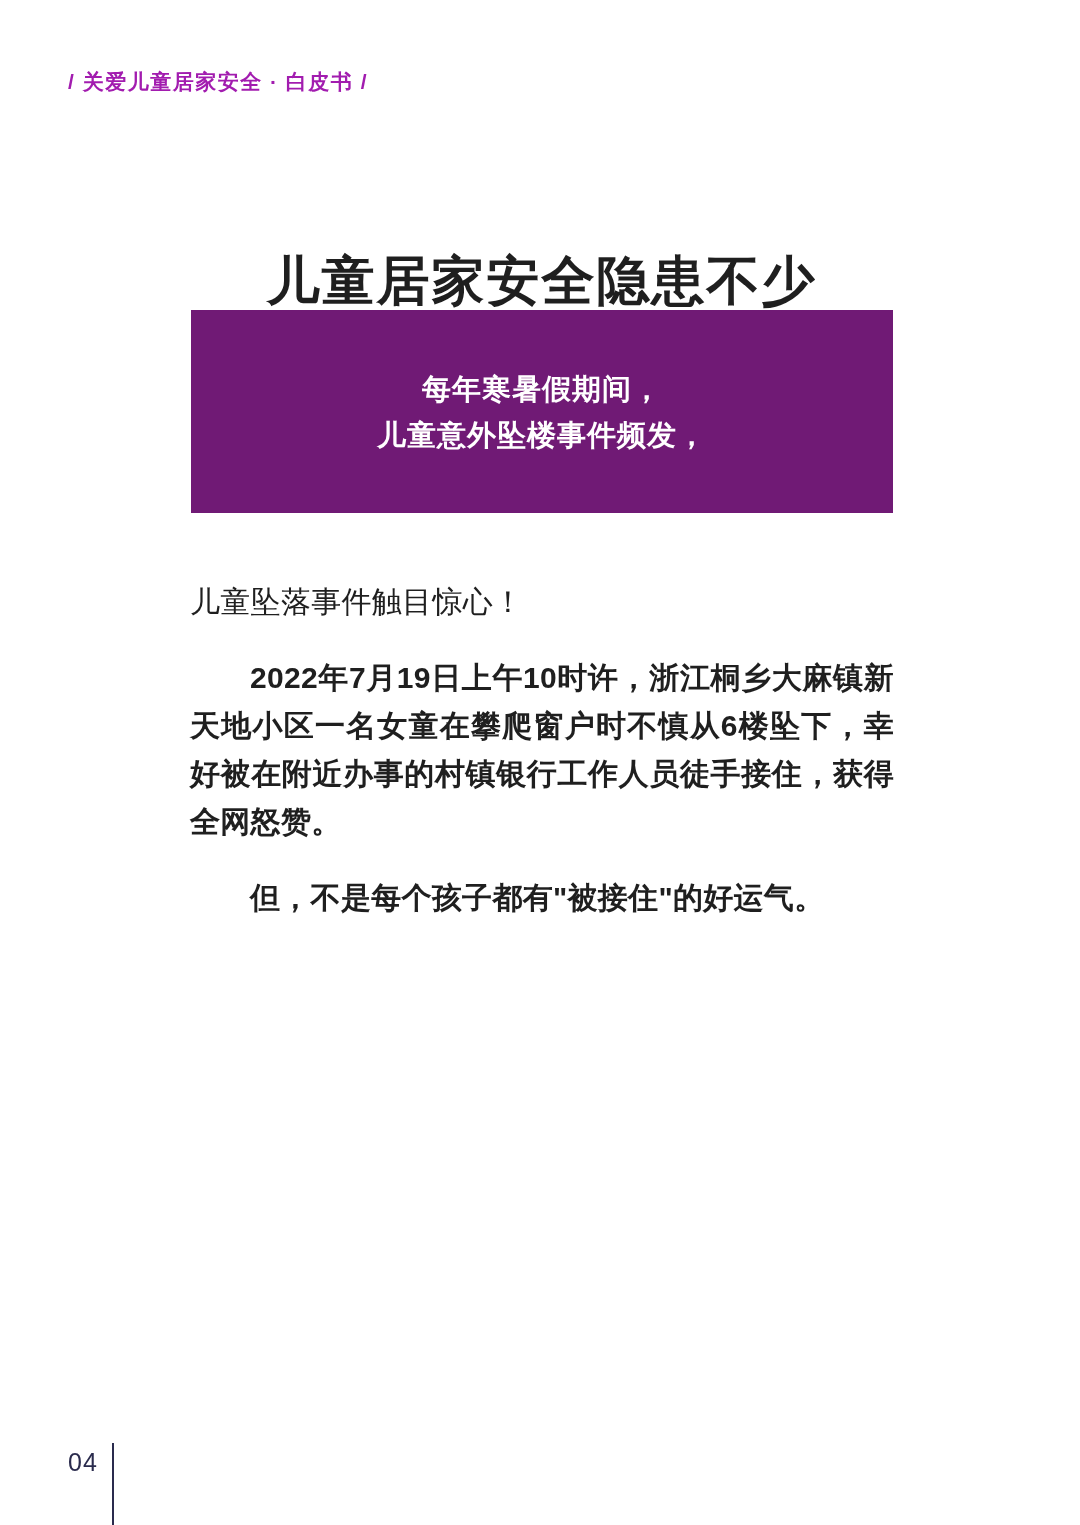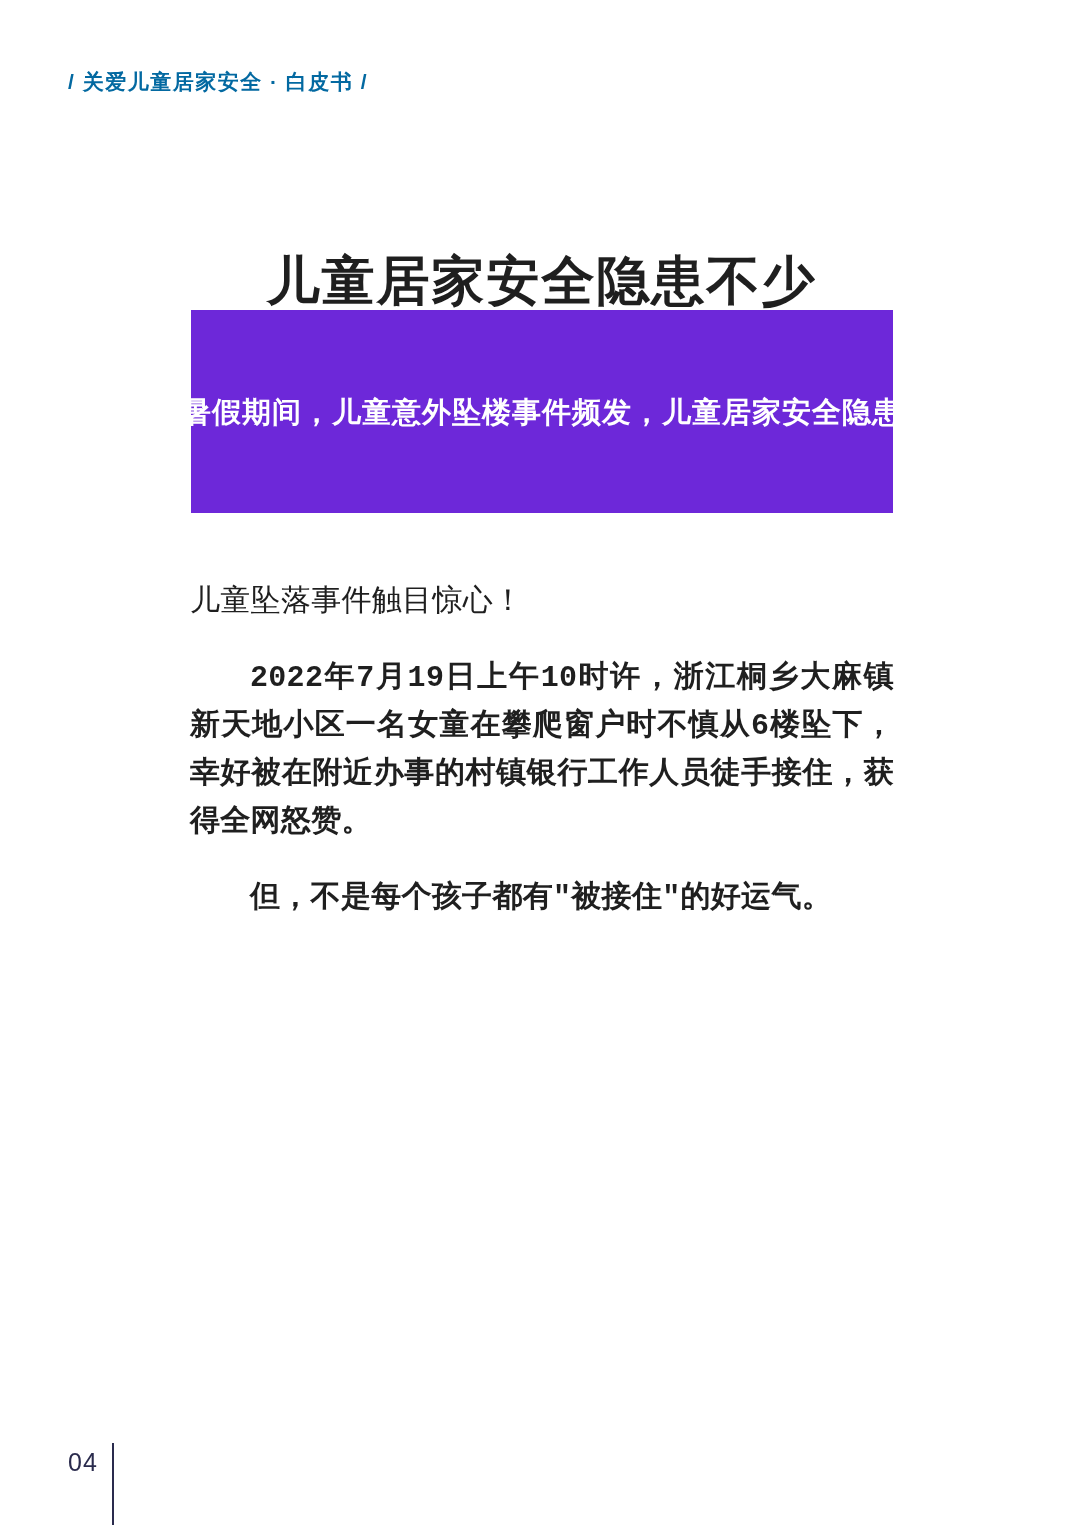--- a/index.html
+++ b/index.html
@@ -20,21 +20,21 @@
     box-sizing: border-box;
   }
 
   
   .running-header {
     position: absolute;
     left: 68px;
     top: 68px;
     font-size: 21px;
     font-weight: 700;
-    color: #0369a1;
+    color: #a21caf;
     letter-spacing: 1.5px;
     white-space: nowrap;
   }
 
   
   .page-title {
     position: absolute;
     left: 190px;
     top: 215px;
     width: 703px;
@@ -46,23 +46,23 @@
     line-height: 1.15;
   }
 
   
   .callout {
     position: absolute;
     left: 191px;
     top: 310px;
     width: 702px;
     height: 203px;
-    background: #6d28d9;
+    background: #701a75;
     display: flex;
-    flex-direction: row;
+    flex-direction: column;
     align-items: center;
     justify-content: center;
   }
   .callout-line {
     color: #ffffff;
     font-size: 29px;
     font-weight: 700;
     line-height: 46px;
     letter-spacing: 1px;
     white-space: nowrap;
@@ -85,21 +85,20 @@
     text-justify: inter-ideograph;
   }
   .para.indent {
     text-indent: 2em;
   }
   .para.bold {
     font-weight: 700;
   }
   .para.gap-lg {
     margin-bottom: 28px;
-    font-family: Liberation Mono, monospace;
   }
 
   
   .page-number {
     position: absolute;
     left: 68px;
     top: 1448px;
     font-size: 25px;
     font-weight: 400;
     color: #2a2b4d;
@@ -119,21 +118,20 @@
 
 <div class="page">
 
   <div class="running-header">/ 关爱儿童居家安全 · 白皮书 /</div>
 
   <h1 class="page-title">儿童居家安全隐患不少</h1>
 
   <div class="callout">
     <div class="callout-line">每年寒暑假期间，</div>
     <div class="callout-line">儿童意外坠楼事件频发，</div>
-    <div class="callout-line">儿童居家安全隐患不少。</div>
   </div>
 
   <div class="body-copy">
     <p class="para gap-lg">儿童坠落事件触目惊心！</p>
 
     <p class="para bold indent gap-lg">2022年7月19日上午10时许，浙江桐乡大麻镇新天地小区一名女童在攀爬窗户时不慎从6楼坠下，幸好被在附近办事的村镇银行工作人员徒手接住，获得全网怒赞。</p>
 
     <p class="para bold indent gap-lg">但，不是每个孩子都有"被接住"的好运气。</p>
 
 

